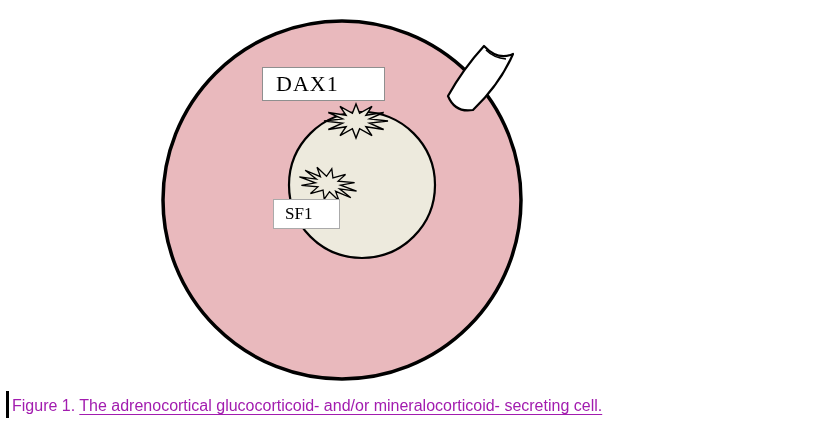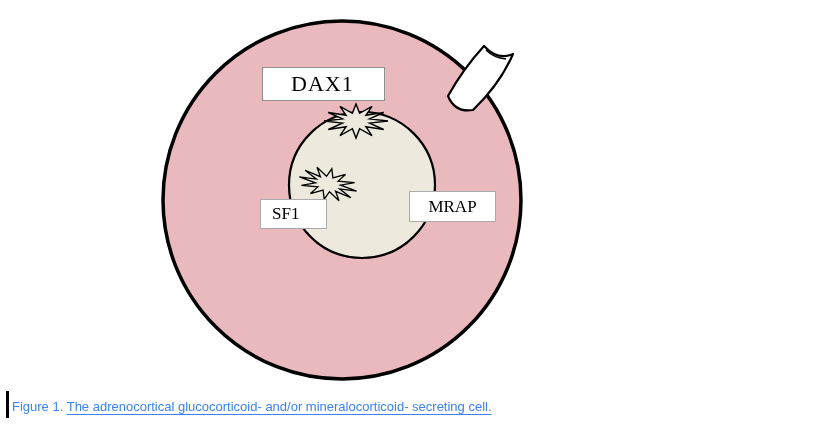--- a/index.html
+++ b/index.html
@@ -7,30 +7,30 @@
     width:840px;height:430px;background:#ffffff;position:relative;overflow:hidden;
     font-family:"Liberation Sans",sans-serif;color:#000;
   }
   .stage{position:absolute;left:0;top:0;width:840px;height:392px;}
   .stage svg{position:absolute;left:0;top:0;}
   .label-box{
     position:absolute;background:#ffffff;border:1px solid #8f8f8f;
     font-family:"Liberation Serif",serif;color:#000;
     display:flex;align-items:center;box-sizing:border-box;
   }
-  .dax1-box{left:262px;top:67px;width:123px;height:34px;font-size:22px;padding-left:28px;letter-spacing:1px;}
-  .sf1-box{left:260px;top:199px;width:67px;height:30px;font-size:17px;padding-left:11px;border-color:#aaaaaa;}
+  .dax1-box{left:262px;top:67px;width:123px;height:34px;font-size:22px;padding-left:13px;letter-spacing:1px;}
+  .sf1-box{left:273px;top:199px;width:67px;height:30px;font-size:17px;padding-left:11px;border-color:#aaaaaa;}
   .mrap-box{left:409px;top:191px;width:87px;height:31px;font-size:17px;justify-content:center;border-color:#aaaaaa;}
   .acth-label{
     position:absolute;left:505px;top:20px;font-size:19px;color:#000;
     font-family:"Liberation Sans",sans-serif;
   }
   .caption-row{
     position:absolute;left:6px;top:391px;width:832px;height:34px;
-    font-size:13px;color:#3b82f6;white-space:nowrap;
+    font-size:16px;color:#a21caf;white-space:nowrap;
   }
   .text-cursor{
     display:inline-block;width:3px;height:27px;background:#000;
     vertical-align:-7px;margin-right:3px;
   }
   .caption-underline{text-decoration:underline;text-underline-offset:3px;}
 </style>
 </head>
 <body>
 
@@ -48,20 +48,17 @@
     <path d="M 484,46 Q 498,61 513,54 Q 500,84 473,110 Q 455,113 448,96 Q 463,69 484,46 Z" stroke="#000000" stroke-width="2.2" stroke-linejoin="round" fill="#ffffff"></path>
     <path d="M 486,50 Q 494,58 506,59" fill="none" stroke="#000000" stroke-width="1.6"></path>
   </svg>
 
   <div class="label-box dax1-box">
     <span>DAX1</span>
   </div>
   <div class="label-box sf1-box">
     <span>SF1</span>
   </div>
-  <div class="label-box mrap-box">
-    <span>MRAP</span>
-  </div>
 </div>
 
 <div class="caption-row">
   <span class="text-cursor"></span><span>Figure 1. </span><span class="caption-underline">The adrenocortical glucocorticoid- and/or mineralocorticoid- secreting cell.</span>
 </div>
 
 </body></html>

